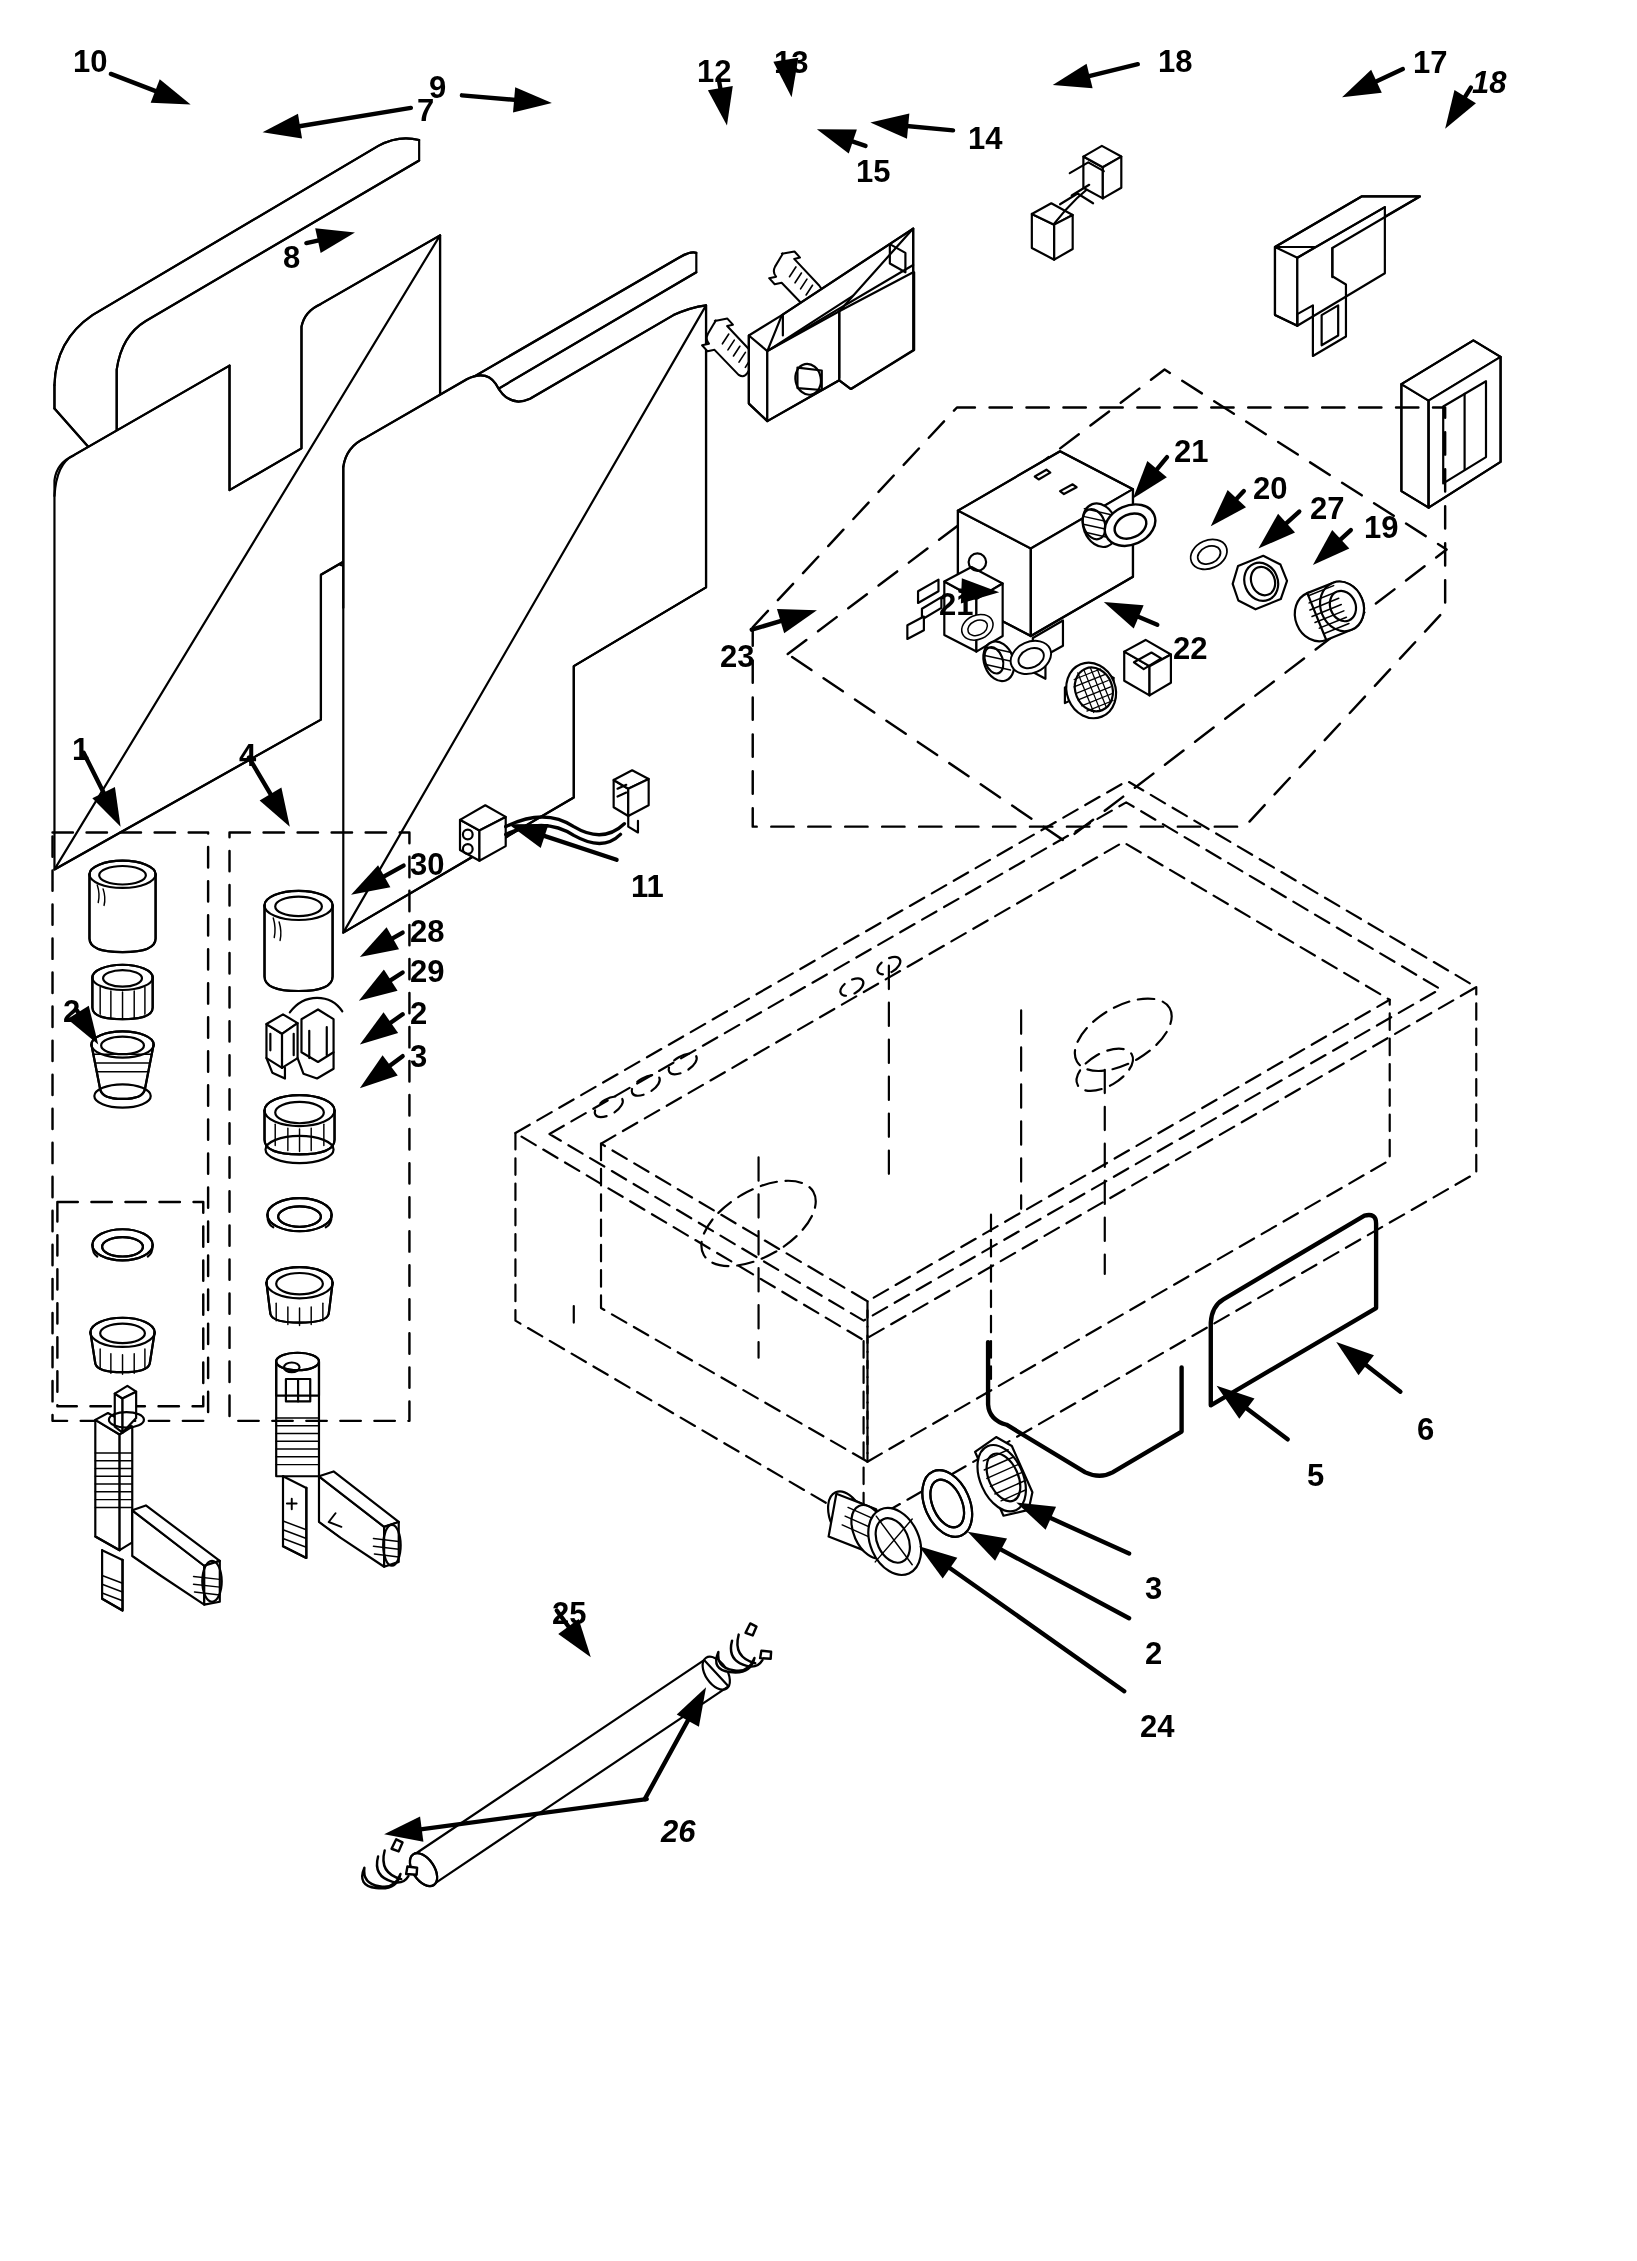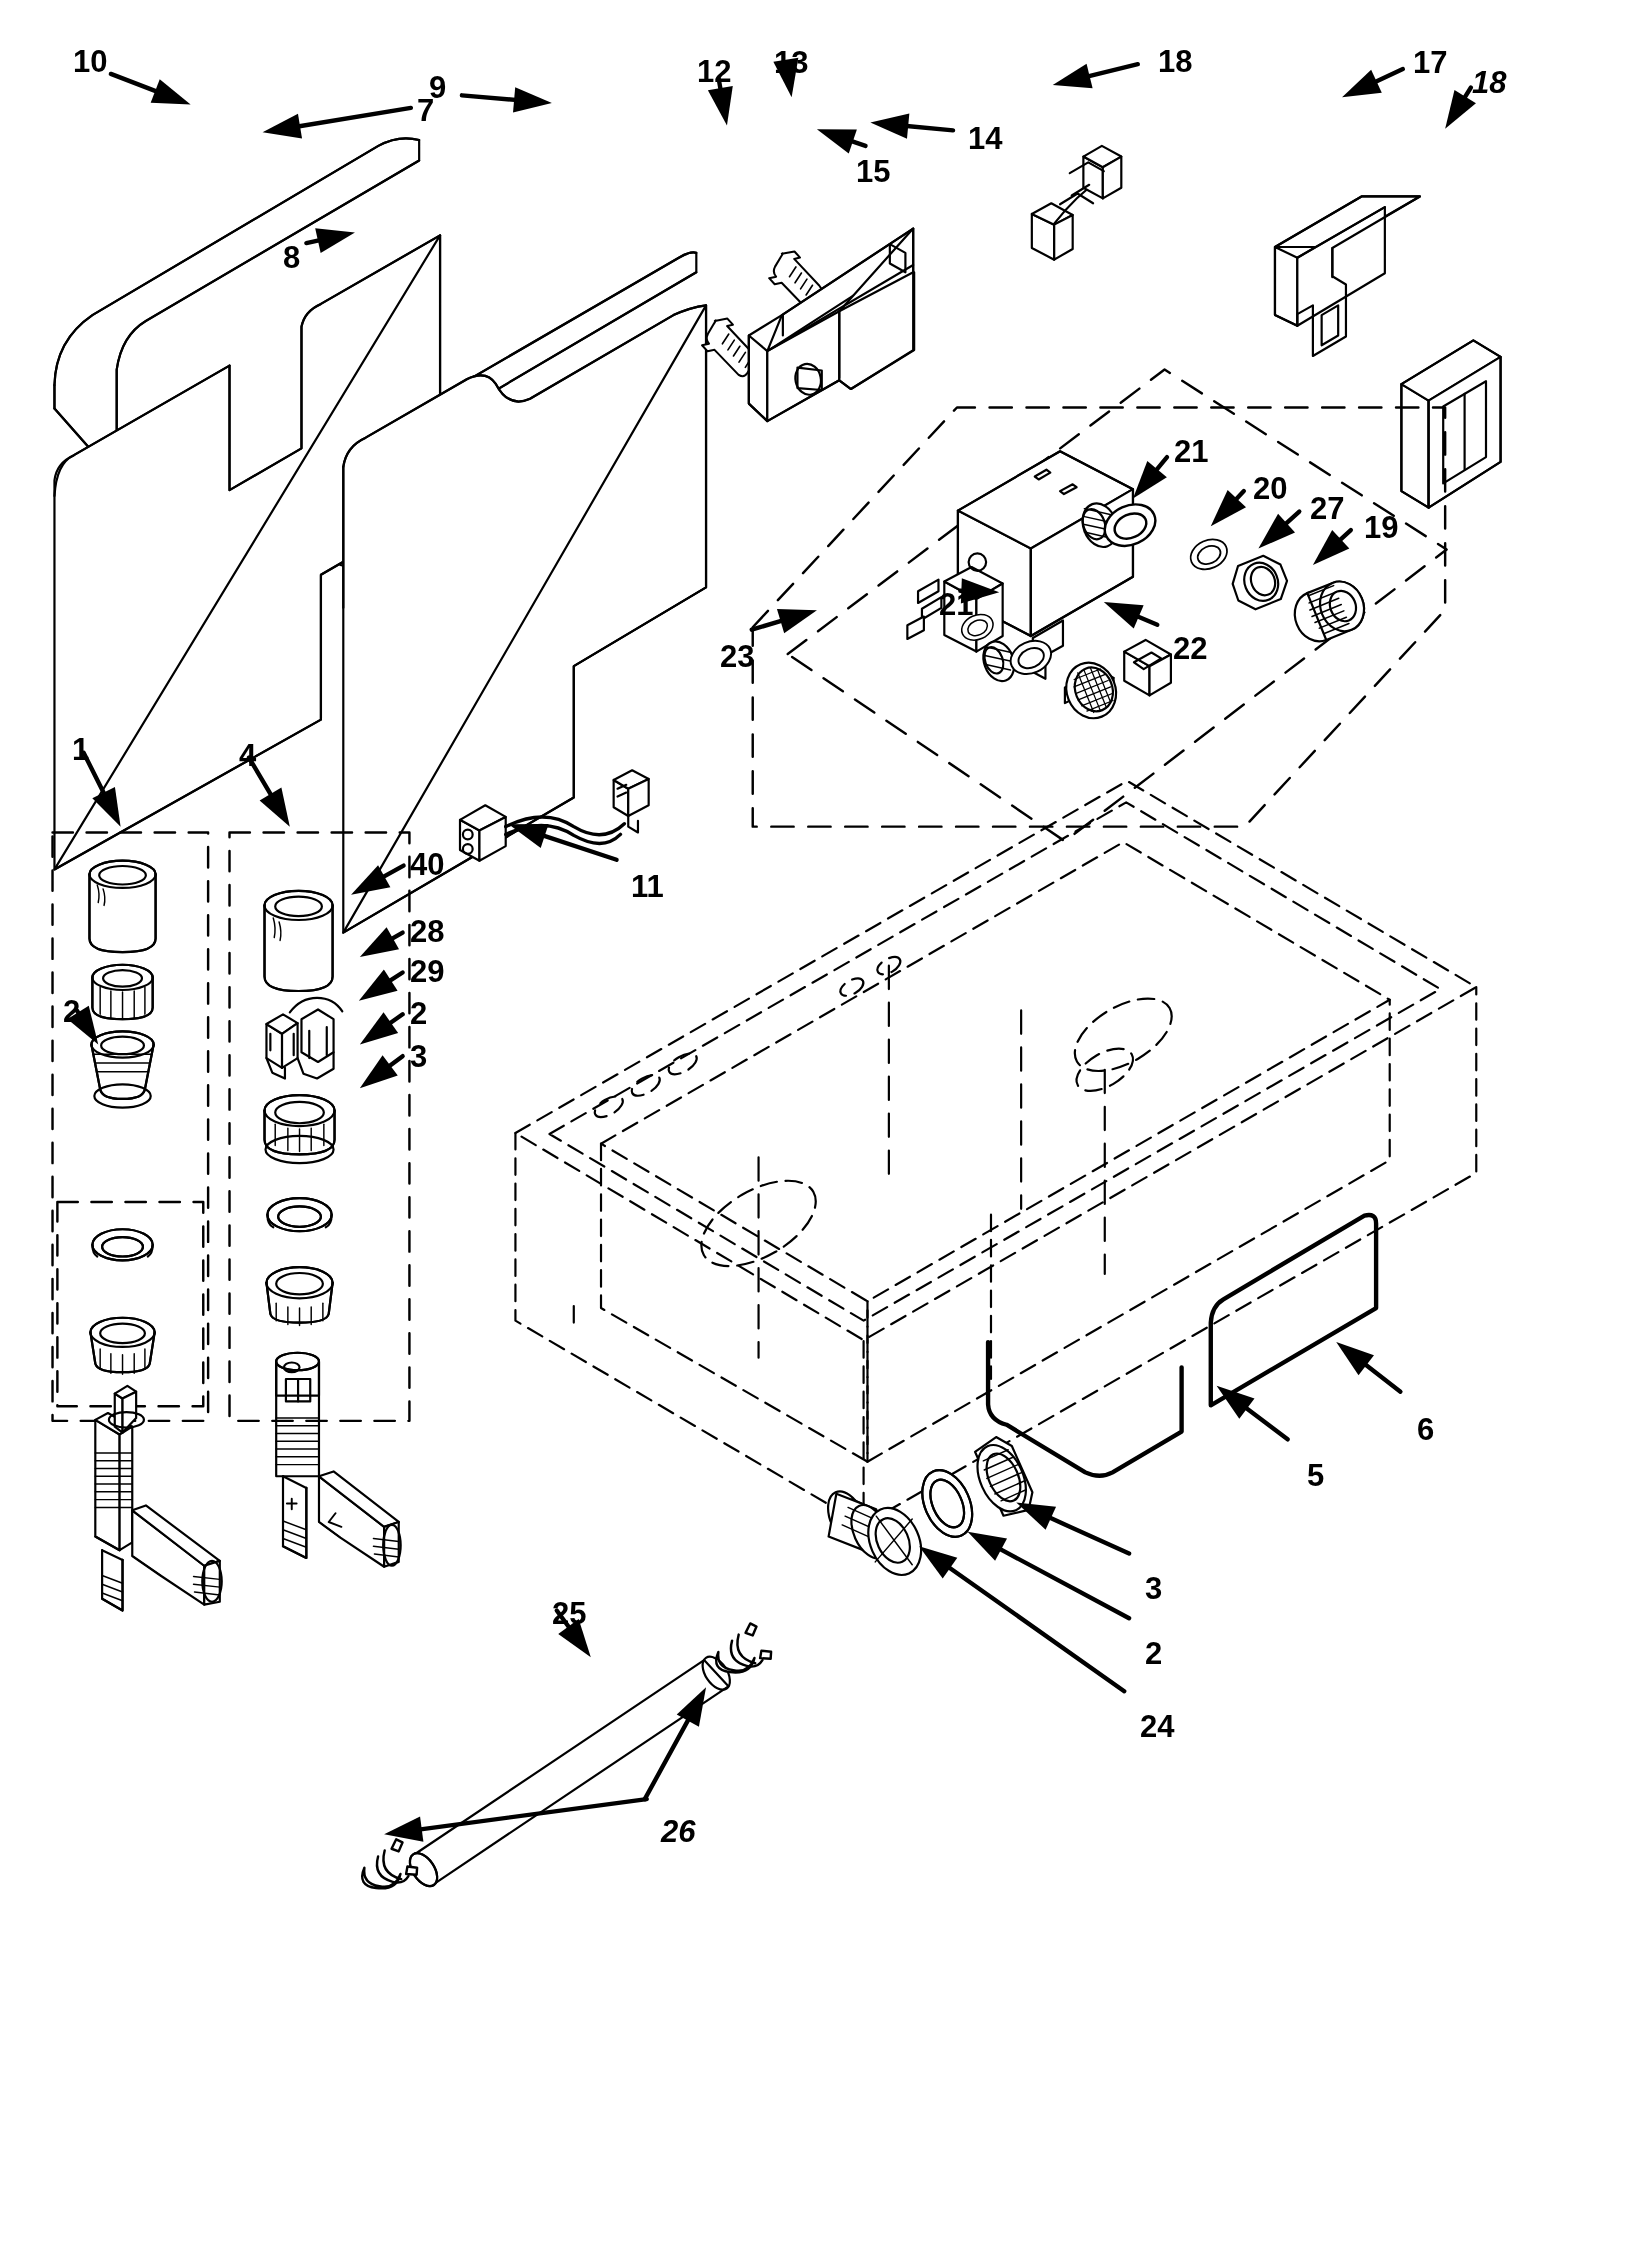--- a/index.html
+++ b/index.html
@@ -665,21 +665,21 @@
       <div class="cal" style="left: 631px; top: 871px;">11</div>
       <div class="cal" style="left: 720px; top: 641px;">23</div>
       <div class="cal" style="left: 1174px; top: 436px;">21</div>
       <div class="cal" style="left: 1253px; top: 473px;">20</div>
       <div class="cal" style="left: 1310px; top: 493px;">27</div>
       <div class="cal" style="left: 1364px; top: 512px; text-align: right;">19</div>
       <div class="cal" style="left: 939px; top: 589px;">21</div>
       <div class="cal" style="left: 1173px; top: 633px;">22</div>
       <div class="cal" style="left: 72px; top: 734px;">1</div>
       <div class="cal" style="left: 239px; top: 740px;">4</div>
-      <div class="cal" style="left: 410px; top: 849px;">40</div>
+      <div class="cal" style="left: 410px; top: 849px;">30</div>
       <div class="cal" style="left: 410px; top: 916px;">28</div>
       <div class="cal" style="left: 410px; top: 956px; text-align: right;">29</div>
       <div class="cal" style="left: 410px; top: 998px;">2</div>
       <div class="cal" style="left: 410px; top: 1041px;">3</div>
       <div class="cal" style="left: 63px; top: 996px;">2</div>
       <div class="cal" style="left: 1307px; top: 1460px;">5</div>
       <div class="cal" style="left: 1417px; top: 1414px;">6</div>
       <div class="cal" style="left: 1145px; top: 1573px;">3</div>
       <div class="cal" style="left: 1145px; top: 1638px;">2</div>
       <div class="cal" style="left: 1140px; top: 1711px;">24</div>

